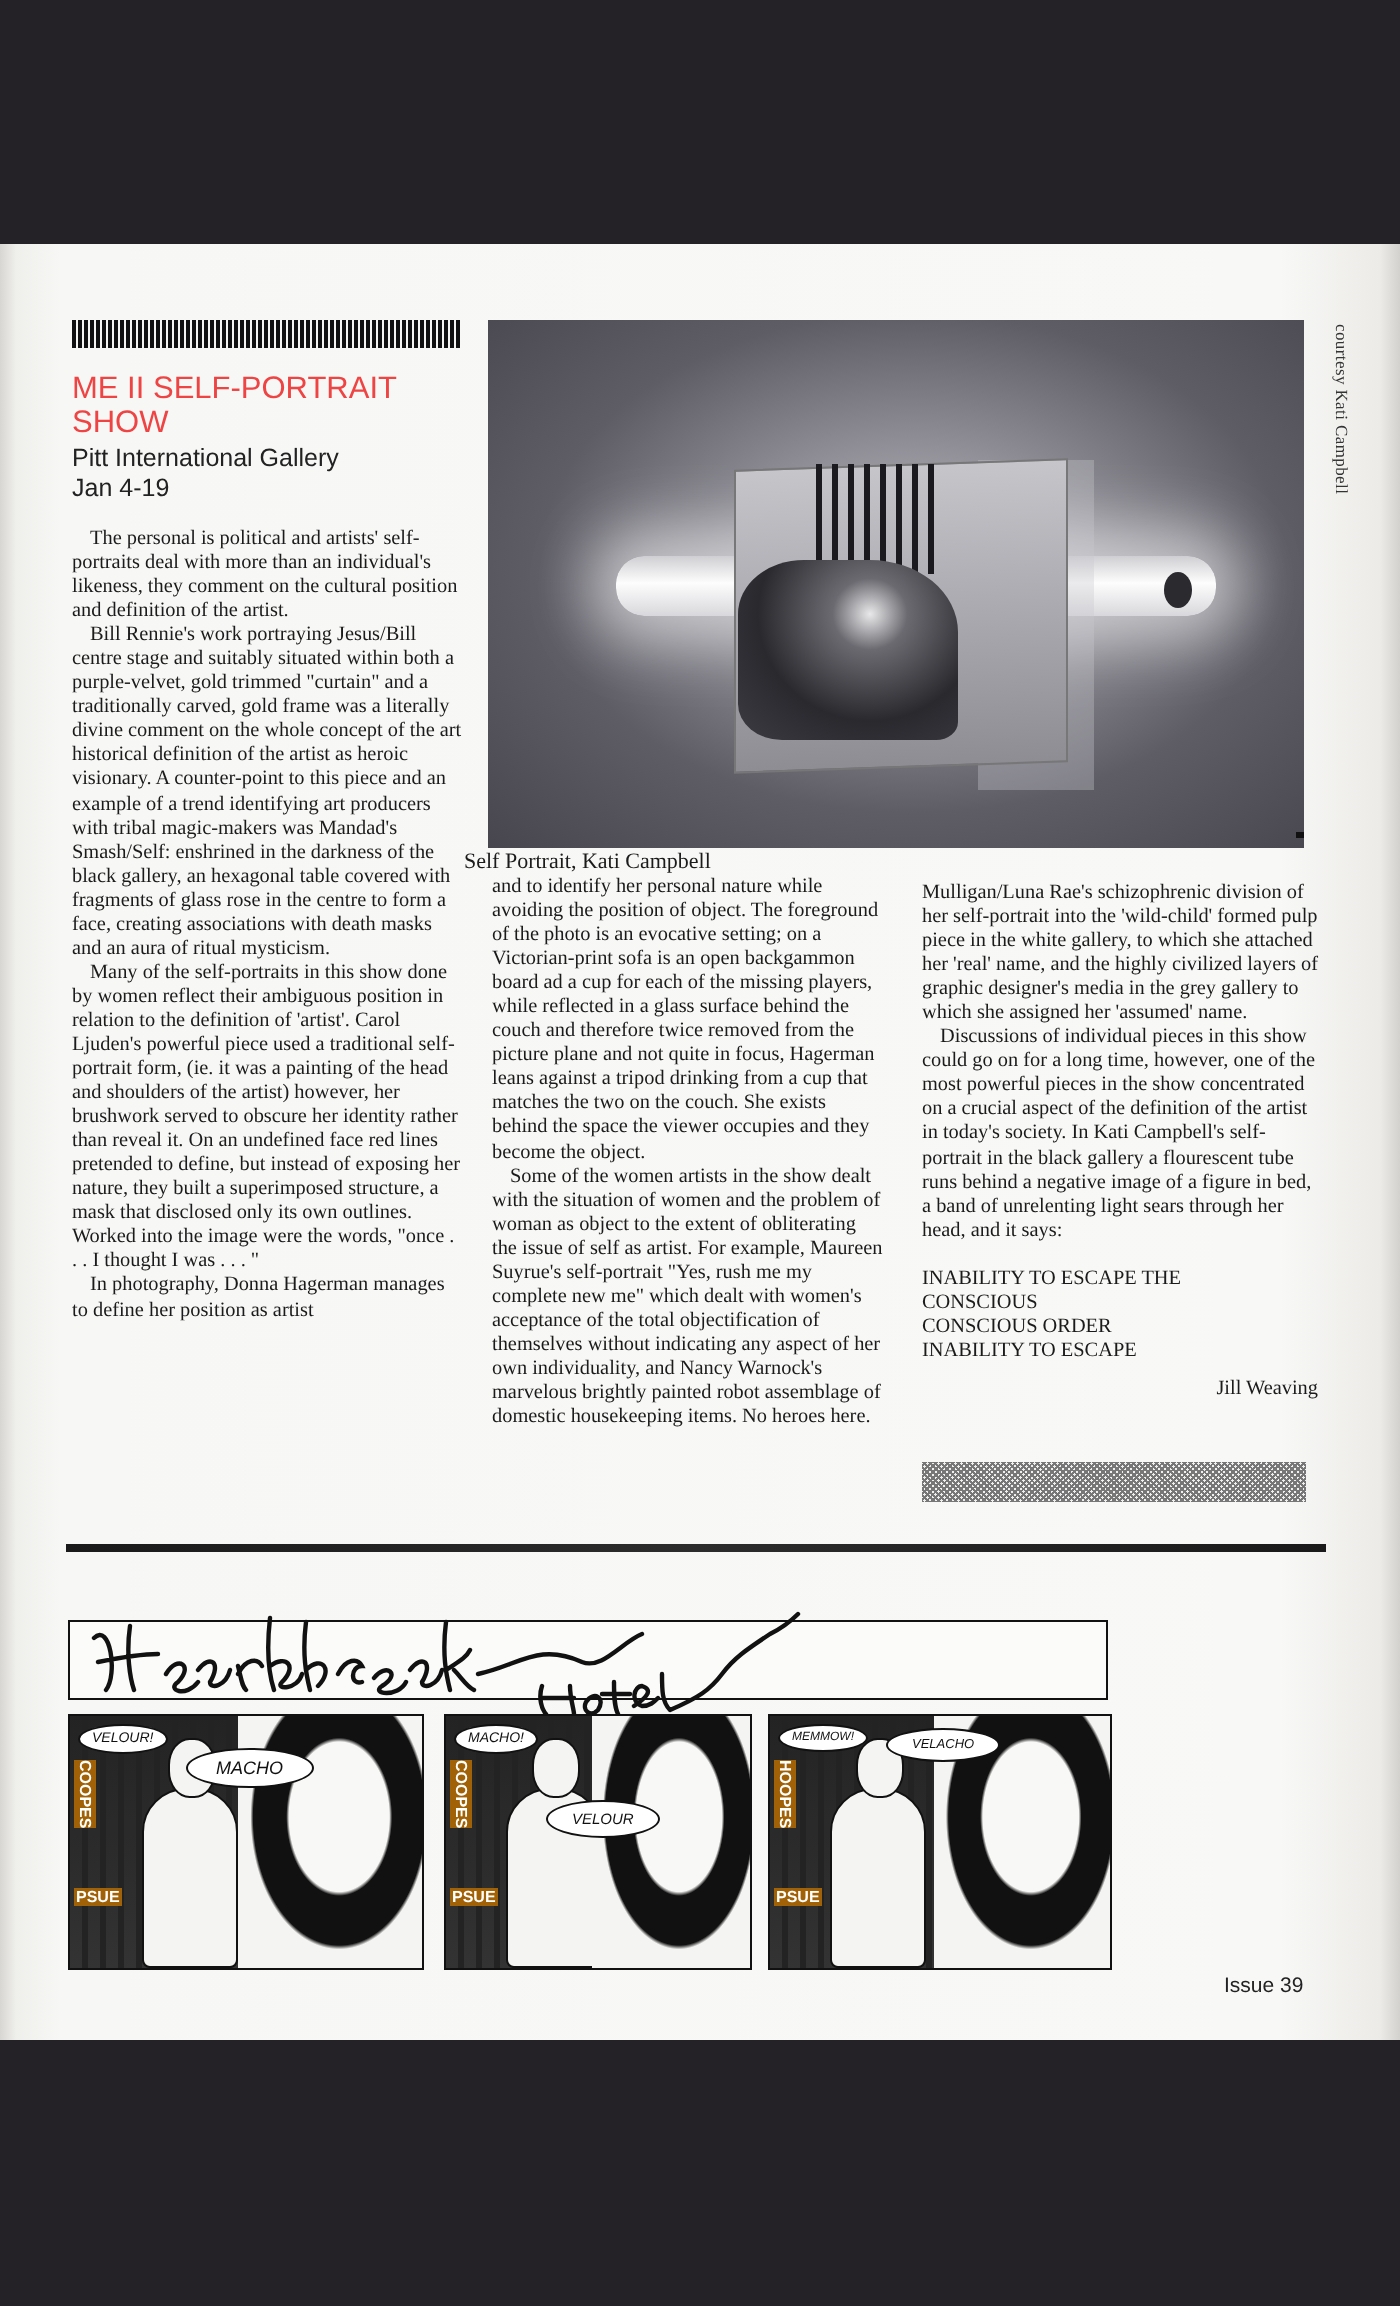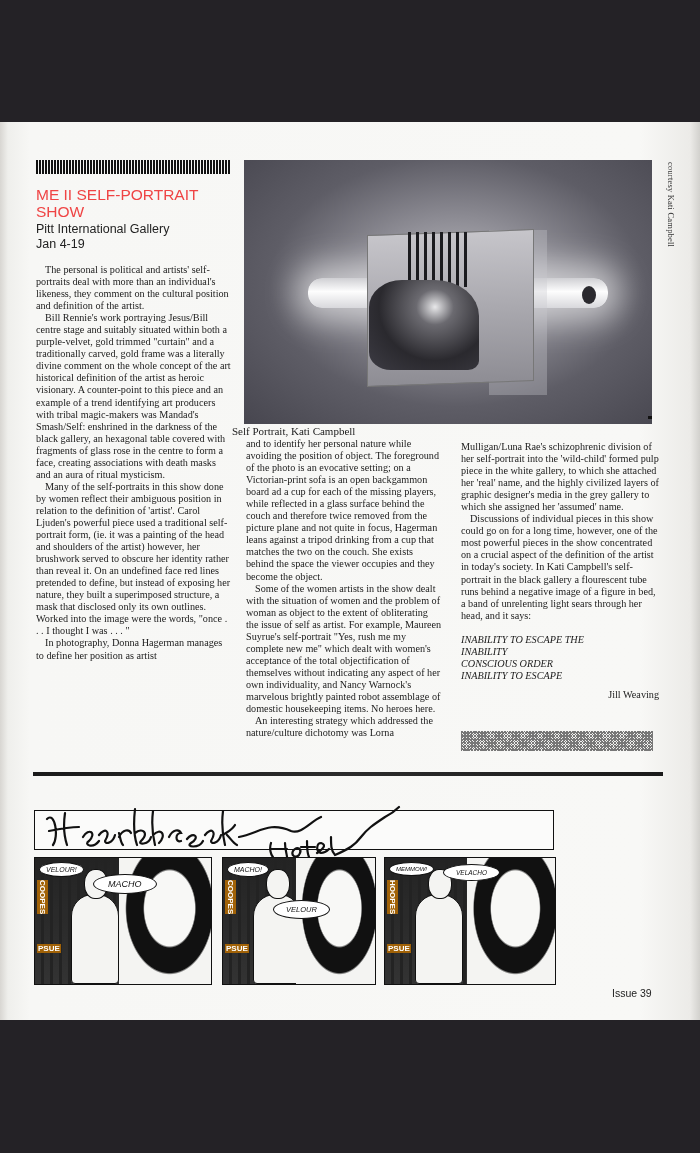--- a/index.html
+++ b/index.html
@@ -24,21 +24,21 @@
     position:absolute; left:36px; font-family:"Liberation Sans", sans-serif; font-size:12.5px; color:#222; line-height:15px;
   }
   .col {
     position:absolute; font-size:10.2px; line-height:12.05px; color:#1b1b1b;
   }
   .col p { margin:0; text-indent:9px; }
   .col p.noindent { text-indent:0; }
   #col1 { left:36px; top:264px; width:196px; }
   #col2 { left:246px; top:438px; width:196px; }
   #col3 { left:461px; top:441px; width:198px; }
-  .quote { margin-top:12px !important; text-indent:0 !important; line-height:12px;font-style:italic; }
+  .quote { margin-top:12px !important; text-indent:0 !important; line-height:12px; }
   .byline { text-align:right; margin-top:7px !important; text-indent:0 !important; }
   .dither {
     position:absolute; left:461px; top:731px; width:192px; height:20px;
     background:
       repeating-linear-gradient(45deg,#777 0 1px,transparent 1px 2px),
       repeating-linear-gradient(-45deg,#777 0 1px,#f0f0ee 1px 2px);
   }
   .photo {
     position:absolute; left:244px; top:160px; width:408px; height:264px;
     background:radial-gradient(ellipse at 52% 46%,#bdbcc0 0%,#8f8e96 30%,#5e5d66 62%,#47464f 100%);
@@ -144,29 +144,28 @@
   <div class="bars"></div>
   <div class="figure"></div>
 </div>
 <div class="tick"></div>
 <div class="credit">courtesy Kati Campbell</div>
 <div class="caption">Self Portrait, Kati Campbell</div>
 
 <div id="col2" class="col">
   <p class="noindent">and to identify her personal nature while avoiding the position of object. The foreground of the photo is an evocative setting; on a Victorian-print sofa is an open backgammon board ad a cup for each of the missing players, while reflected in a glass surface behind the couch and therefore twice removed from the picture plane and not quite in focus, Hagerman leans against a tripod drinking from a cup that matches the two on the couch. She exists behind the space the viewer occupies and they become the object.</p>
   <p>Some of the women artists in the show dealt with the situation of women and the problem of woman as object to the extent of obliterating the issue of self as artist. For example, Maureen Suyrue's self-portrait "Yes, rush me my complete new me" which dealt with women's acceptance of the total objectification of themselves without indicating any aspect of her own individuality, and Nancy Warnock's marvelous brightly painted robot assemblage of domestic housekeeping items. No heroes here.</p>
-  <p>An interesting strategy which addressed the nature/culture dichotomy was Lorna</p>
 </div>
 
 <div id="col3" class="col">
   <p class="noindent">Mulligan/Luna Rae's schizophrenic division of her self-portrait into the 'wild-child' formed pulp piece in the white gallery, to which she attached her 'real' name, and the highly civilized layers of graphic designer's media in the grey gallery to which she assigned her 'assumed' name.</p>
   <p>Discussions of individual pieces in this show could go on for a long time, however, one of the most powerful pieces in the show concentrated on a crucial aspect of the definition of the artist in today's society. In Kati Campbell's self-portrait in the black gallery a flourescent tube runs behind a negative image of a figure in bed, a band of unrelenting light sears through her head, and it says:</p>
   <p class="quote">
     <span>INABILITY TO ESCAPE THE</span><br>
-    <span>INABILITY</span><br>
+    <span>CONSCIOUS</span><br>
     <span>CONSCIOUS ORDER</span><br>
     <span>INABILITY TO ESCAPE</span>
   </p>
   <p class="byline">Jill Weaving</p>
 </div>
 <div class="dither"></div>
 
 <div class="rule"></div>
 
 <div class="comic-title">

